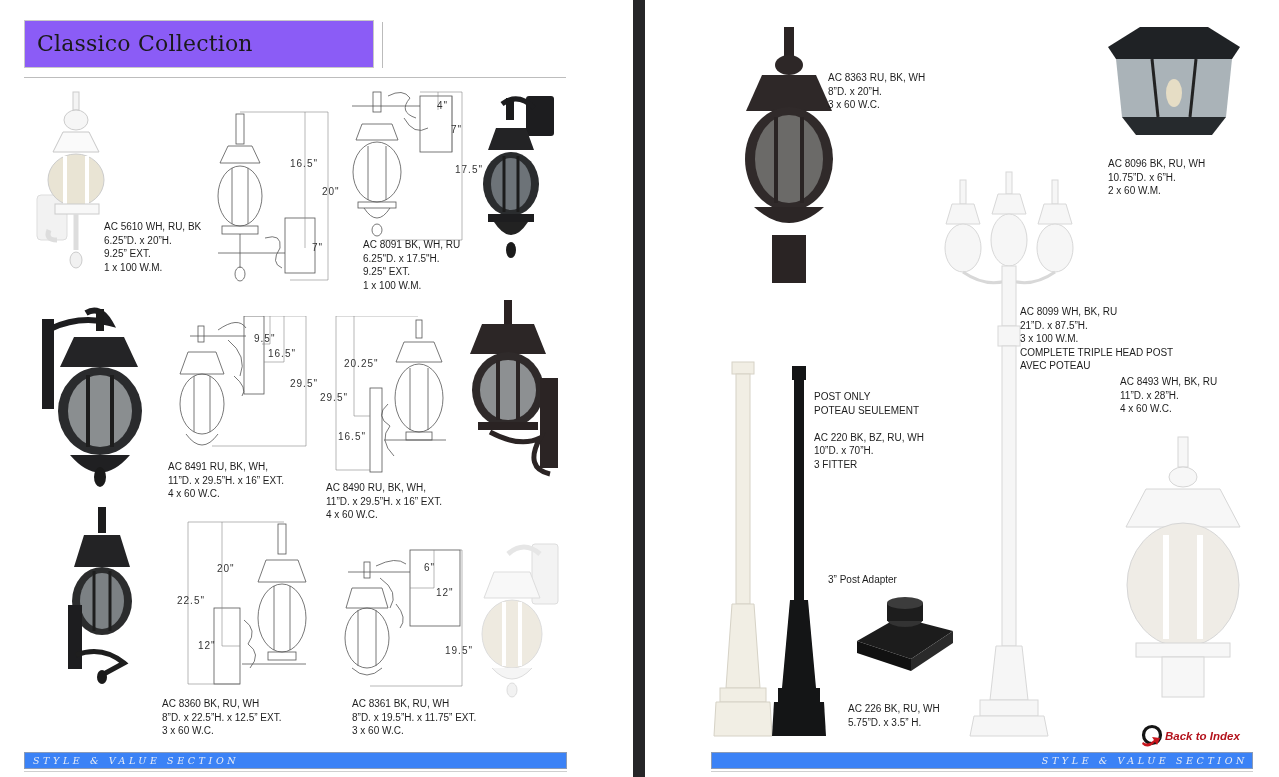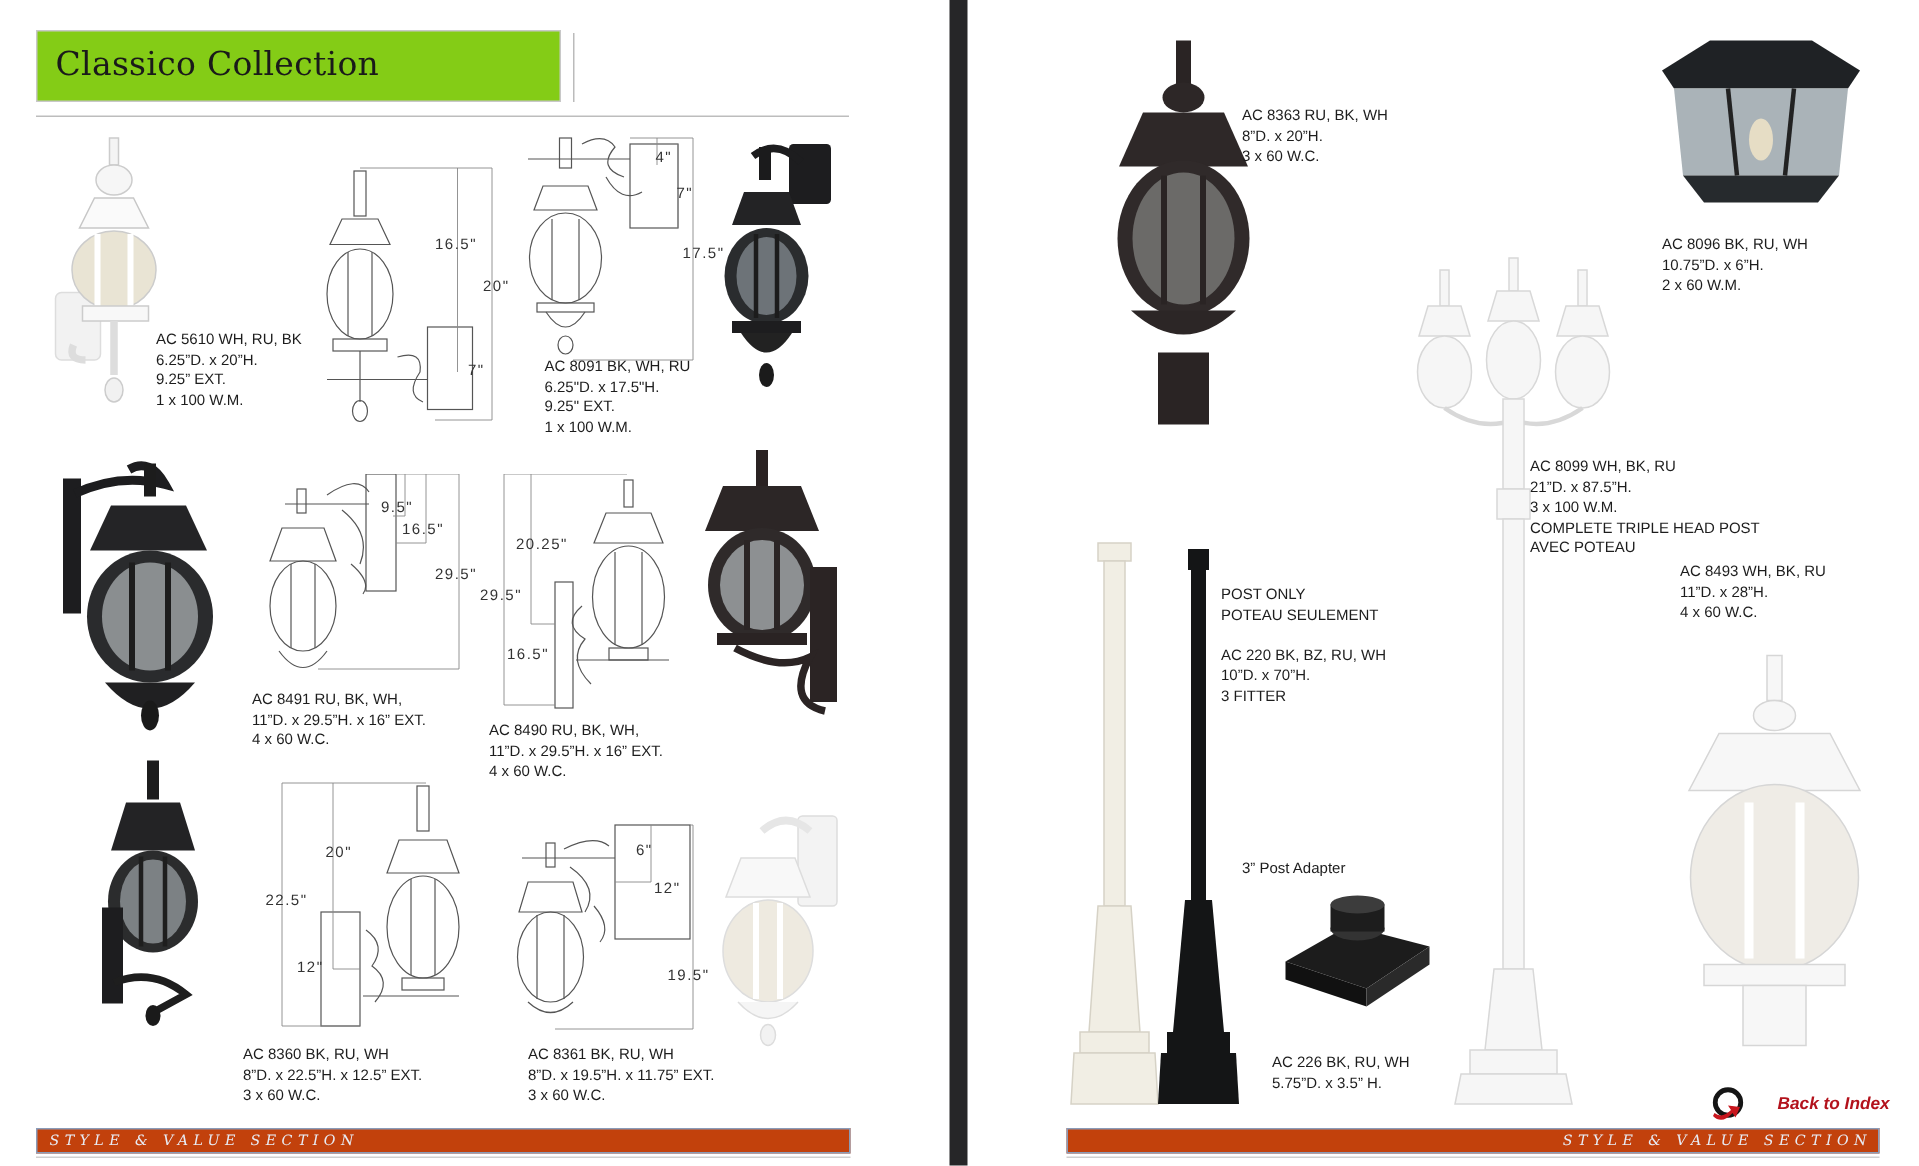--- a/index.html
+++ b/index.html
@@ -1,33 +1,33 @@
 <!DOCTYPE html>
 <html><head>
 <meta charset="utf-8">
 <style>
   html,body{margin:0;padding:0;}
   body{width:1279px;height:777px;position:relative;overflow:hidden;background:#ffffff;font-family:"Liberation Sans",sans-serif;color:#222;}
   .page{position:absolute;top:0;height:777px;background:#fff;}
   .page-left{left:0;width:633px;}
   .spine{position:absolute;left:633px;top:0;width:12px;height:777px;background:#262628;}
-  .title-box{position:absolute;left:24px;top:20px;width:350px;height:48px;border:1px solid #c8c8c8;box-sizing:border-box;background:#84cc16;}
+  .title-box{position:absolute;left:24px;top:20px;width:350px;height:48px;border:1px solid #c8c8c8;box-sizing:border-box;background:#8b5cf6;}
   .title-text{position:absolute;left:12px;top:10px;font-family:"DejaVu Serif",serif;font-size:22px;color:#1a1a1a;letter-spacing:0.2px;}
   .title-sep{position:absolute;left:382px;top:22px;width:1px;height:46px;background:#bbb;}
   .spec-box{position:absolute;left:388px;top:20px;width:178px;height:48px;border:1px solid #c6dcc6;box-sizing:border-box;background:linear-gradient(90deg,#f3faf1,#def3d9);padding:6px 0 0 10px;}
   .spec-line{font-family:"DejaVu Serif",serif;font-size:9px;color:#333;line-height:12.5px;white-space:nowrap;}
   .hr-top{position:absolute;left:24px;top:77px;width:542px;height:1px;background:#bdbdbd;}
   .caption{position:absolute;text-align:left;font-size:10px;line-height:13.6px;color:#1d1d1d;white-space:nowrap;}
   .caption div{white-space:nowrap;}
-  .footer-bar{position:absolute;top:752px;height:17px;background:#c2410c;border:1px solid #8a9bb8;box-sizing:border-box;}
+  .footer-bar{position:absolute;top:752px;height:17px;background:#3b82f6;border:1px solid #8a9bb8;box-sizing:border-box;}
   .footer-text{position:absolute;top:2px;font-family:"DejaVu Serif",serif;font-style:italic;font-size:9.5px;letter-spacing:3.6px;color:#e8ecf5;white-space:nowrap;}
   .footer-under{position:absolute;top:771px;height:1px;background:#cfcfcf;}
   .fig{position:absolute;}
   .dim{position:absolute;font-size:10px;letter-spacing:1px;color:#333;white-space:nowrap;}
-  .back-link{position:absolute;left:1140px;top:724px;display:flex;align-items:center;gap:21px;cursor:pointer;}
+  .back-link{position:absolute;left:1140px;top:724px;display:flex;align-items:center;gap:1px;cursor:pointer;}
   .back-label{font-family:"Liberation Sans",sans-serif;font-weight:bold;font-style:italic;font-size:11.5px;color:#b3121c;white-space:nowrap;}
 </style>
 </head>
 <body>
 
 <div class="page page-left">
   <div class="title-box">
     <div class="title-text">Classico Collection</div>
   </div>
   <div class="title-sep"></div>

